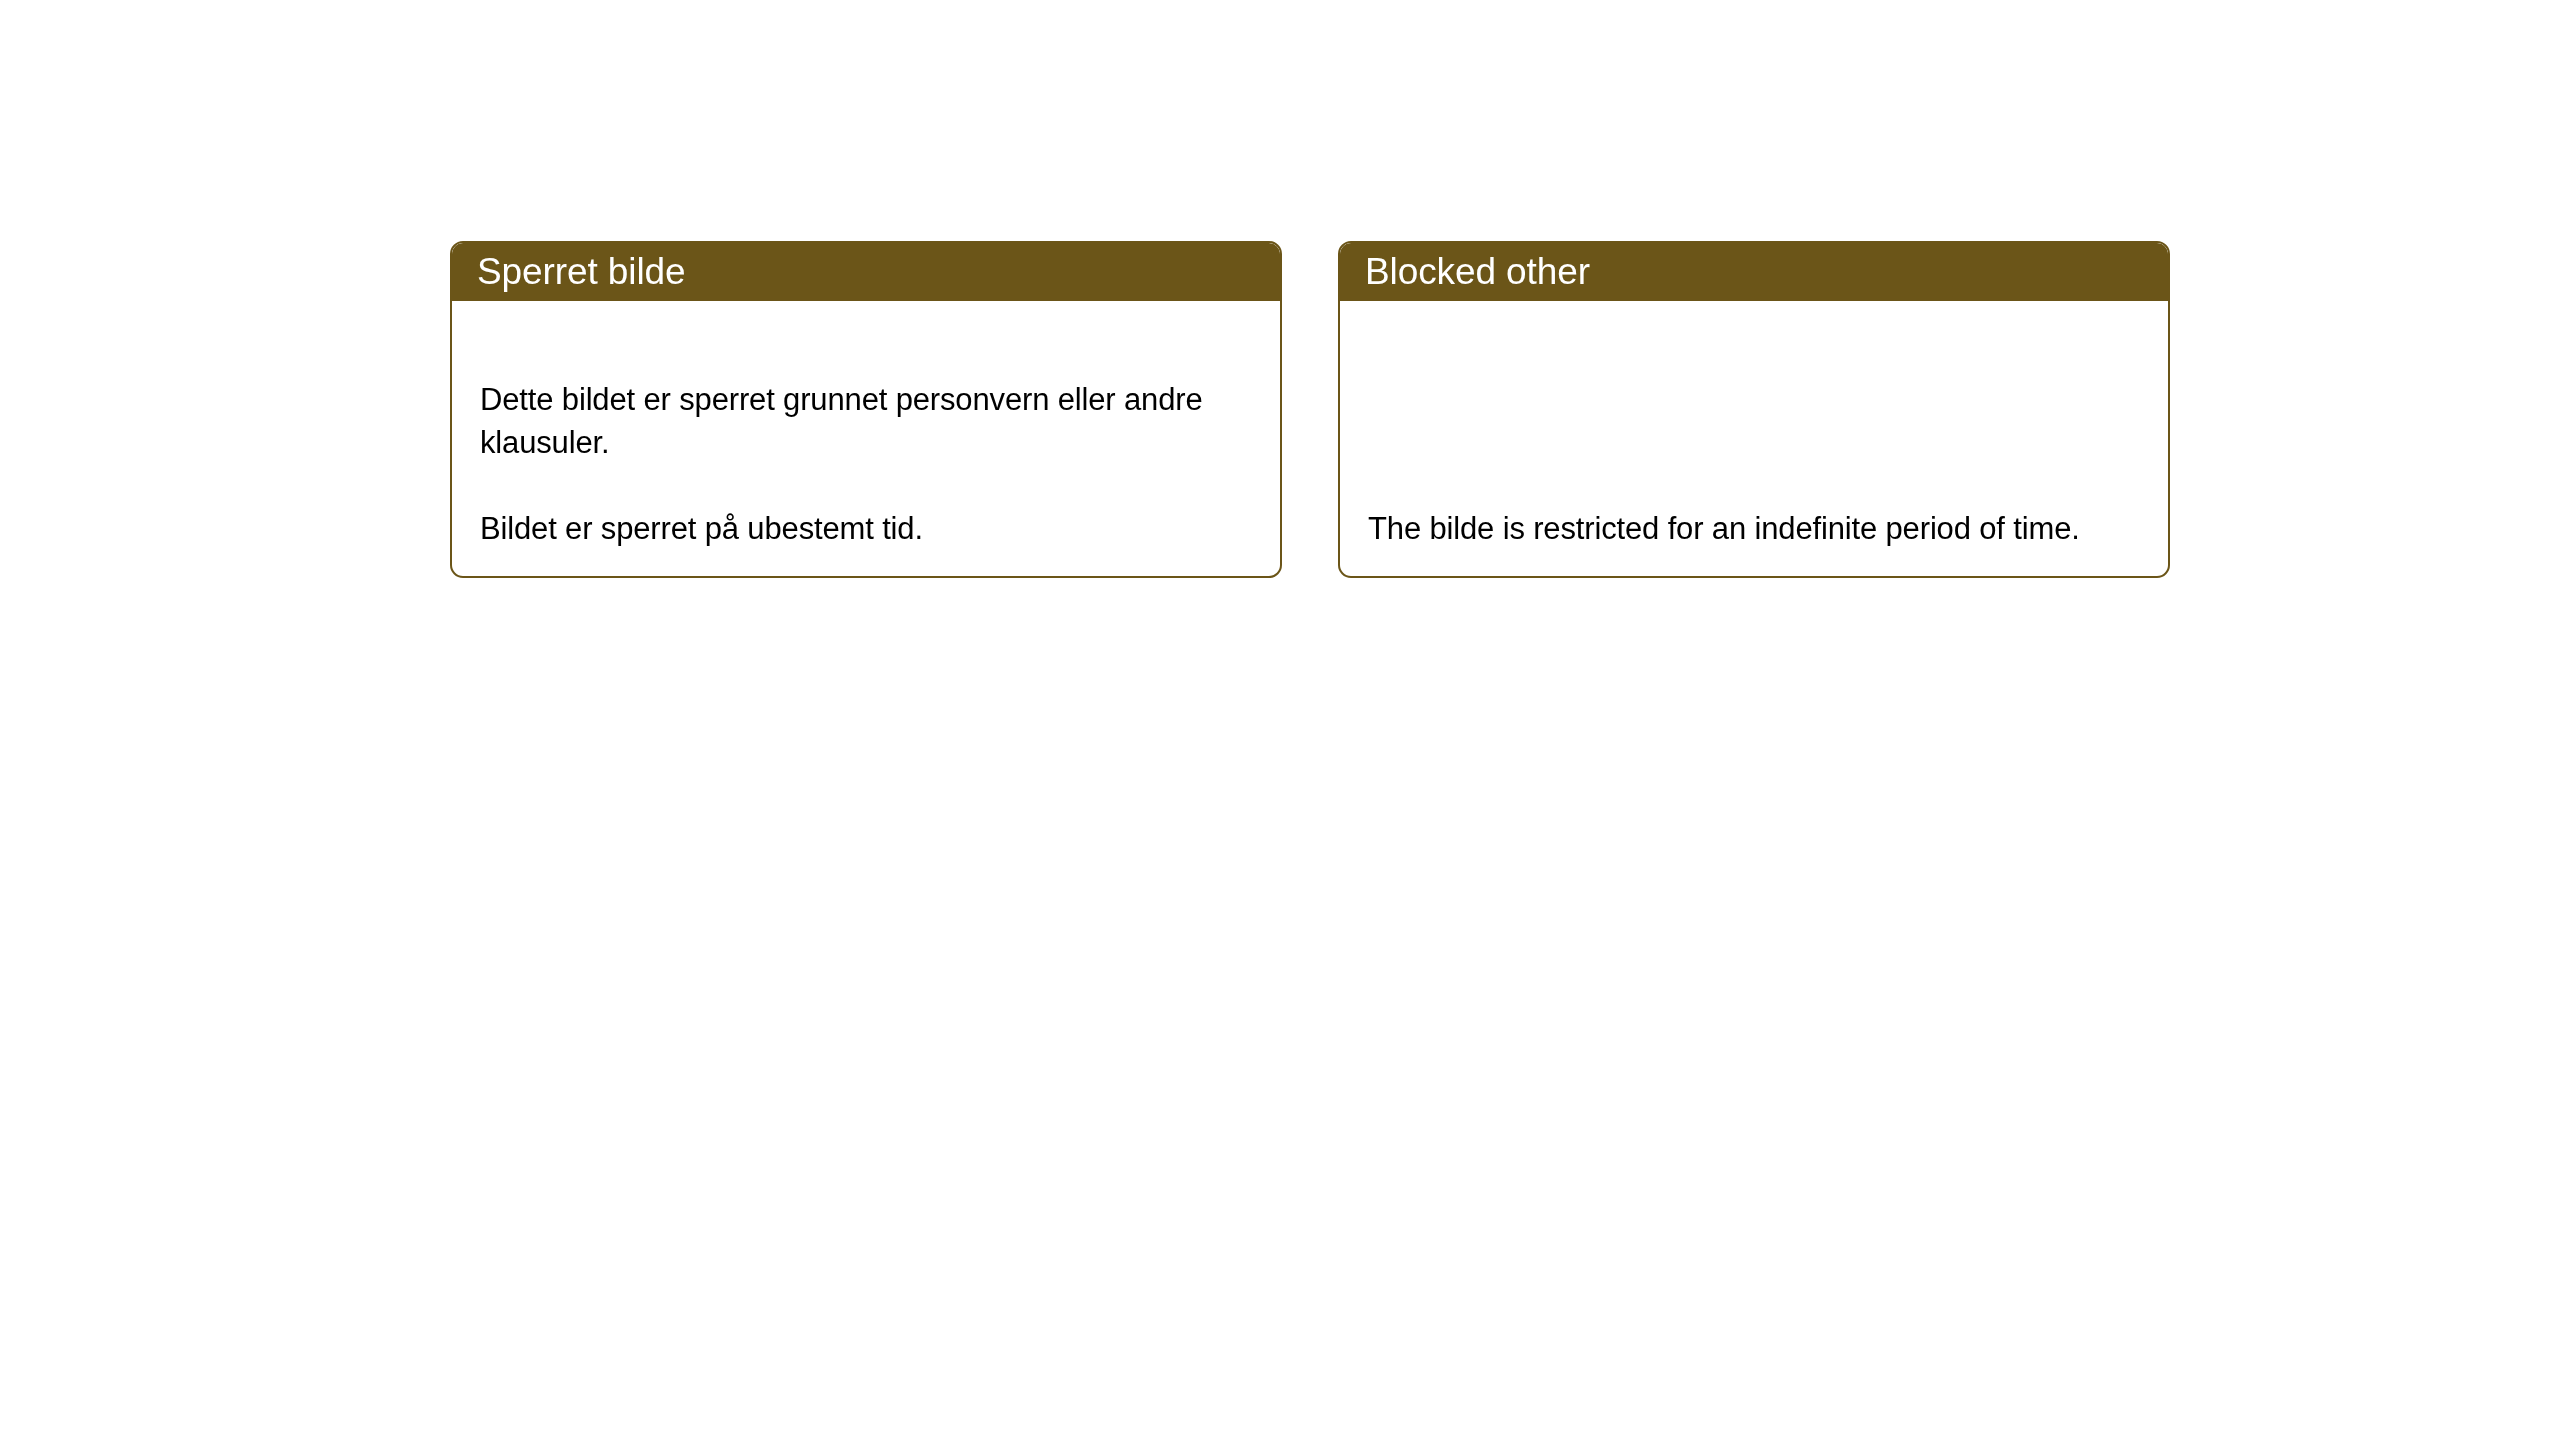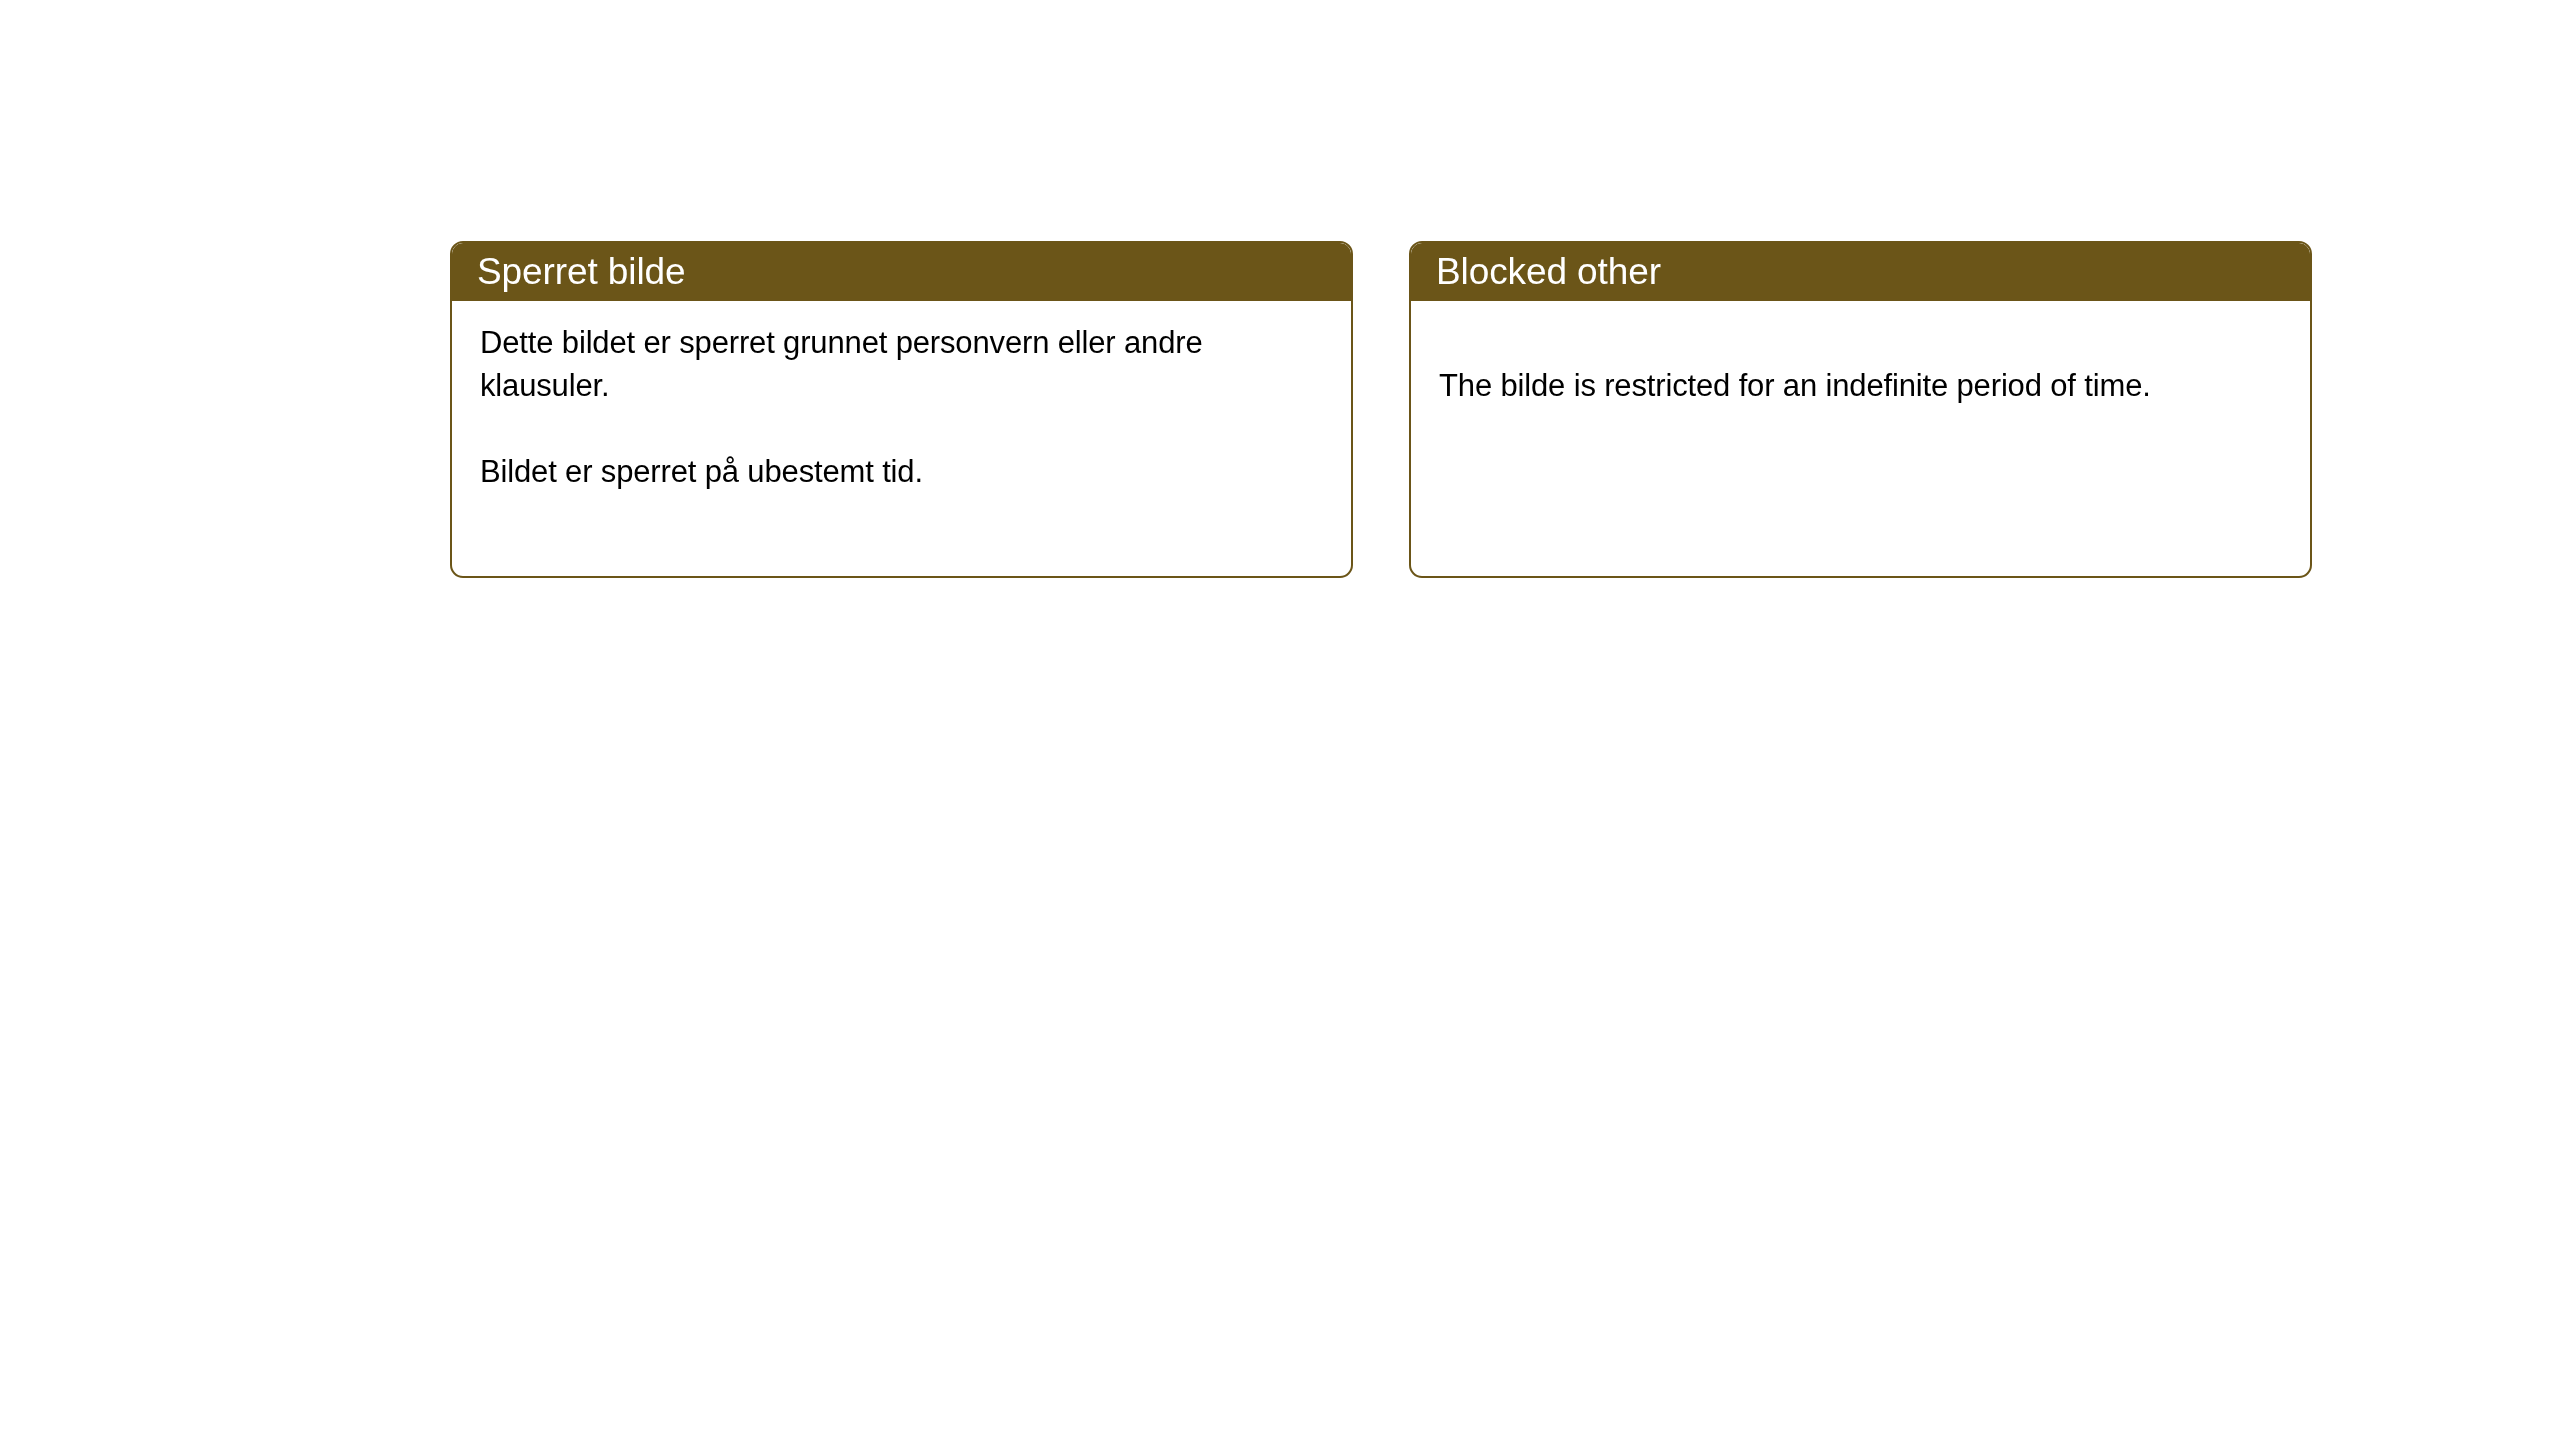--- a/index.html
+++ b/index.html
@@ -28,21 +28,21 @@
     left: 450px;
     top: 241px;
     display: flex;
     flex-direction: row;
     align-items: flex-start;
     gap: 56px;
   }
 
   .notice-card {
     box-sizing: border-box;
-    width: 903px;
+    width: 832px;
     min-height: 337px;
     background: #ffffff;
     border: 2px solid #6B5518;
     border-radius: 13px;
     display: flex;
     flex-direction: column;
     overflow: hidden;
   }
 
   .card-header {
@@ -63,20 +63,21 @@
     font-weight: 400;
     letter-spacing: -0.1px;
     white-space: nowrap;
   }
 
   .card-body {
     flex: 1 1 auto;
     padding: 20px 24px 26px 28px;
     display: flex;
     flex-direction: column;
+    justify-content: flex-end;
   }
 
   .body-paragraph {
     color: #000000;
     font-size: 31px;
     line-height: 43px;
     font-weight: 400;
     margin: 0;
     letter-spacing: -0.15px;
   }

